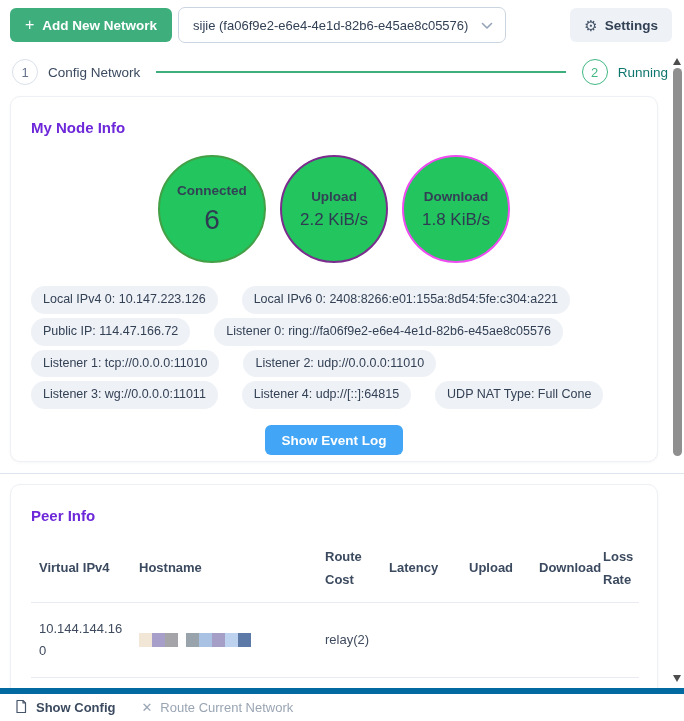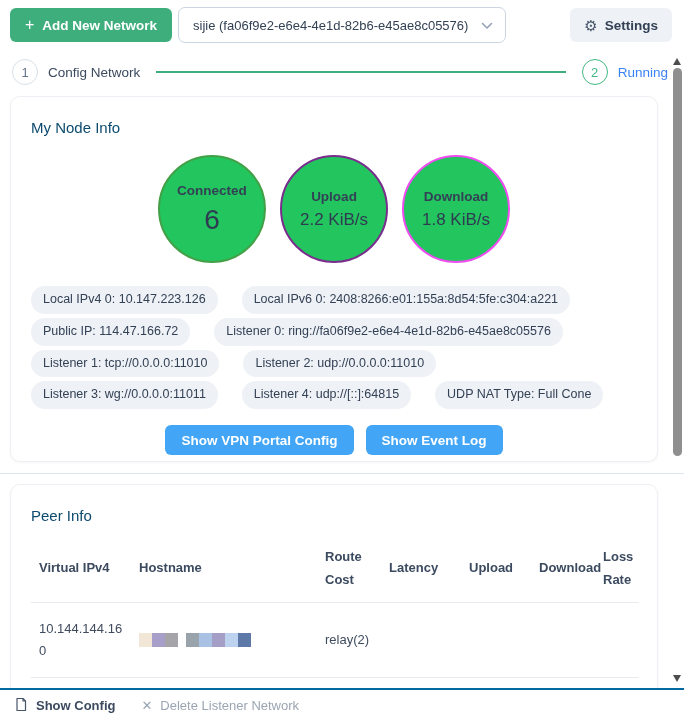--- a/index.html
+++ b/index.html
@@ -43,32 +43,32 @@
     position: absolute; top: 57px; left: 12px; right: 16px; height: 30px;
     display: flex; align-items: center;
   }
   .step-circle {
     width: 26px; height: 26px; border-radius: 50%;
     border: 1px solid #d9e0e8; display: flex; align-items: center; justify-content: center;
     font-size: 13px; color: #64748b; flex: 0 0 auto; background: #fff;
   }
   .step-circle.active { border-color: #41b883; color: #41b883; }
   .step-label { margin-left: 10px; font-size: 13.5px; color: #3b4a5f; white-space: nowrap; }
-  .step-label.active { color: #3b82f6; }
+  .step-label.active { color: #0f766e; }
   .step-line { flex: 1; height: 2px; background: #3fae7d; margin: 0 16px; }
 
   
   .card {
     position: absolute; left: 10px; width: 648px;
     background: #fff; border: 1px solid #edf0f4; border-radius: 10px;
     box-shadow: 0 1px 3px rgba(15,23,42,.04);
   }
   .card-node { top: 96px; height: 366px; }
   .card-peer { top: 484px; height: 228px; overflow: hidden; border-radius: 10px 10px 0 0; }
-  .card h2 { font-size: 15px; font-weight: normal; color: #0c4a6e; padding: 22px 20px 0 20px; }
+  .card h2 { font-size: 15px; font-weight: bold; color: #6d28d9; padding: 22px 20px 0 20px; }
 
   
   .stats-row {
     margin-top: 19px; display: flex; justify-content: center; gap: 14px;
   }
   .stat-circle {
     width: 108px; height: 108px; border-radius: 50%;
     border: 2px solid #999; display: flex; flex-direction: column;
     align-items: center; justify-content: center; gap: 6px; background: #22c55e;
   }
@@ -120,21 +120,21 @@
   .col-lat { width: 80px; } .col-up { width: 70px; } .col-down { width: 64px; }
   .col-loss { width: 44px; }
 
   
   .blockgroup { display: inline-block; margin-right: 8px; font-size: 0; vertical-align: middle; }
   .block { display: inline-block; width: 13px; height: 14px; }
 
   
   .footer {
     position: absolute; left: 0; right: 0; bottom: 0; height: 33px;
-    background: #fff; border-top: 2px solid #0369a1;
+    background: #fff; border-top: 6px solid #0369a1;
     display: flex; align-items: center; gap: 26px; padding: 0 14px;
   }
   .footer-item { display: inline-flex; align-items: center; gap: 8px; font-size: 13px; cursor: pointer; }
   .footer-item.primary { color: #3b4a5f; font-weight: 600; }
   .footer-item.muted { color: #9aa5b3; }
   .x-icon { font-size: 13px; color: #9aa5b3; }
 
   
   .scrollbar {
     position: absolute; right: 0; top: 55px; bottom: 33px; width: 13px;
@@ -208,21 +208,20 @@
     <span class="tag">Public IP: 114.47.166.72</span>
     <span class="tag">Listener 0: ring://fa06f9e2-e6e4-4e1d-82b6-e45ae8c05576</span>
     <span class="tag">Listener 1: tcp://0.0.0.0:11010</span>
     <span class="tag">Listener 2: udp://0.0.0.0:11010</span>
     <span class="tag">Listener 3: wg://0.0.0.0:11011</span>
     <span class="tag">Listener 4: udp://[::]:64815</span>
     <span class="tag">UDP NAT Type: Full Cone</span>
   </div>
 
   <div class="actions">
-    <button class="btn-blue">Show VPN Portal Config</button>
     <button class="btn-blue">Show Event Log</button>
   </div>
 </div>
 
 <div class="section-divider"></div>
 
 <div class="card card-peer">
   <h2>Peer Info</h2>
 
   <table class="peer-table">
@@ -274,21 +273,21 @@
     <span>
       <svg width="14" height="15" viewBox="0 0 14 15">
           <path d="M3 1.5h6l2.5 2.5v9.5H3z" fill="none" stroke="#475569" stroke-width="1.2" stroke-linejoin="round"></path>
           <path d="M9 1.5V4h2.5" fill="none" stroke="#475569" stroke-width="1.2" stroke-linejoin="round"></path>
         </svg>
     </span>
     <span>Show Config</span>
   </span>
   <span class="footer-item muted">
     <span class="x-icon">✕</span>
-    <span>Delete Listener Network</span>
+    <span>Route Current Network</span>
   </span>
 </div>
 
 <div class="scrollbar">
   <div class="sb-arrow-up"></div>
   <div class="sb-thumb"></div>
   <div class="sb-arrow-down"></div>
 </div>
 
 </body></html>

